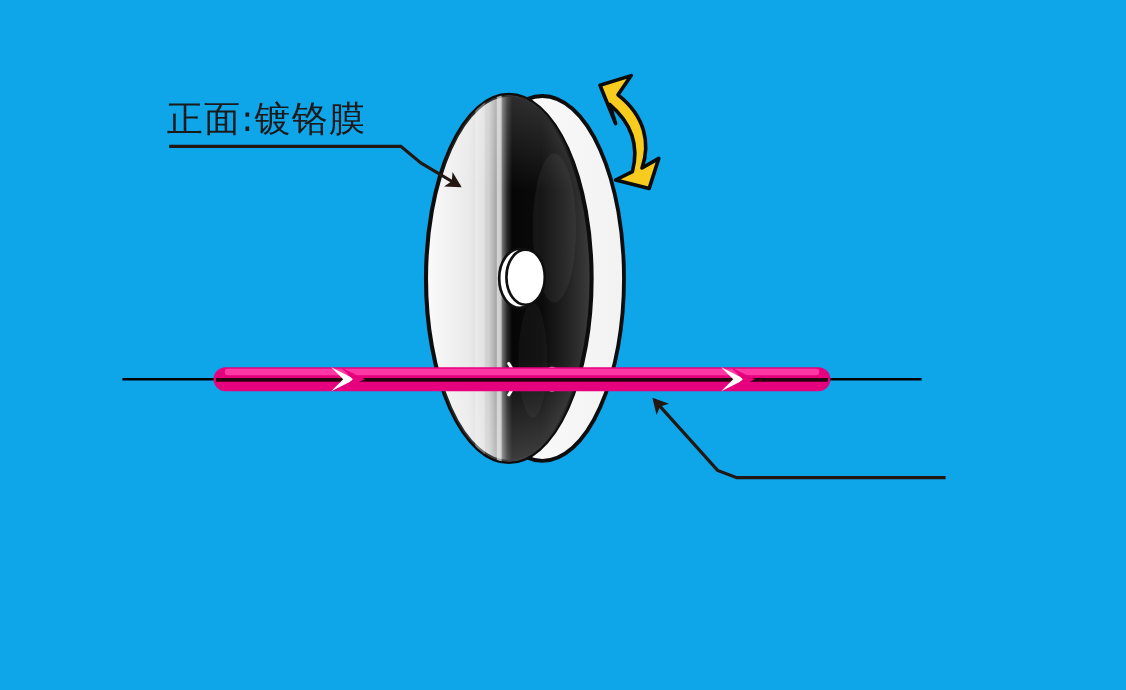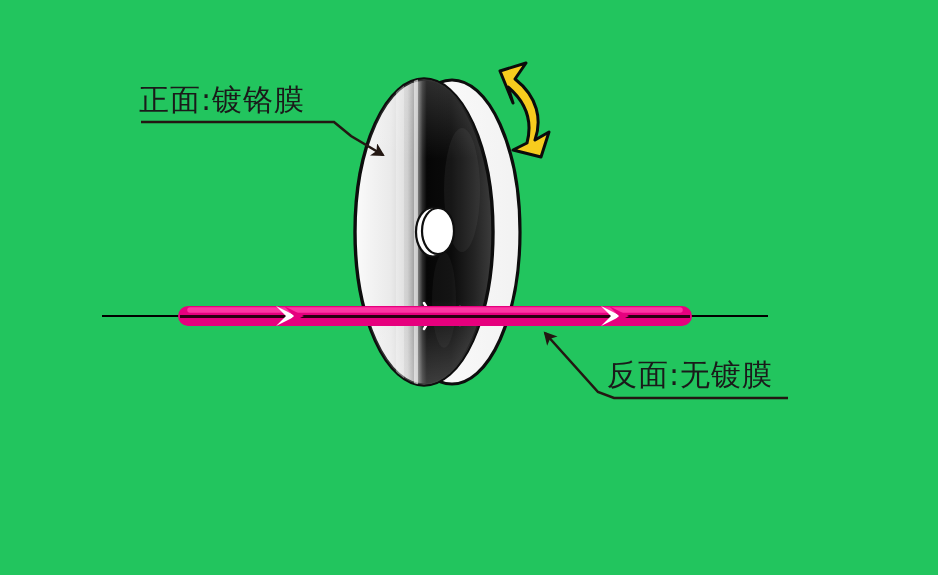--- a/index.html
+++ b/index.html
@@ -4,21 +4,21 @@
 <style>
   html, body {
     margin: 0;
     padding: 0;
     background: #ffffff;
   }
   #stage {
     position: relative;
     width: 938px;
     height: 575px;
-    background: #22c55e;
+    background: #0ea5e9;
     overflow: hidden;
     font-family: "DejaVu Sans", "Liberation Sans", sans-serif;
   }
   #artboard {
     position: absolute;
     inset: 0;
     width: 938px;
     height: 575px;
   }
   .label-text {
@@ -140,15 +140,14 @@
       </g>
     </g>
 
     <path d="M141,122 L334,122 L351,136 L383,155" fill="none" stroke="#231712" stroke-width="2.6" marker-end="url(#leaderHead)"></path>
 
     <path d="M788,398 L614,398 L598,392 L545,333" fill="none" stroke="#231712" stroke-width="2.6" marker-end="url(#leaderHead)"></path>
   </svg>
 
   <div class="label-text" id="label-front">正面:镀铬膜</div>
 
-  <div class="label-text" id="label-back">反面:无镀膜</div>
 
 </div>
 
 </body></html>

